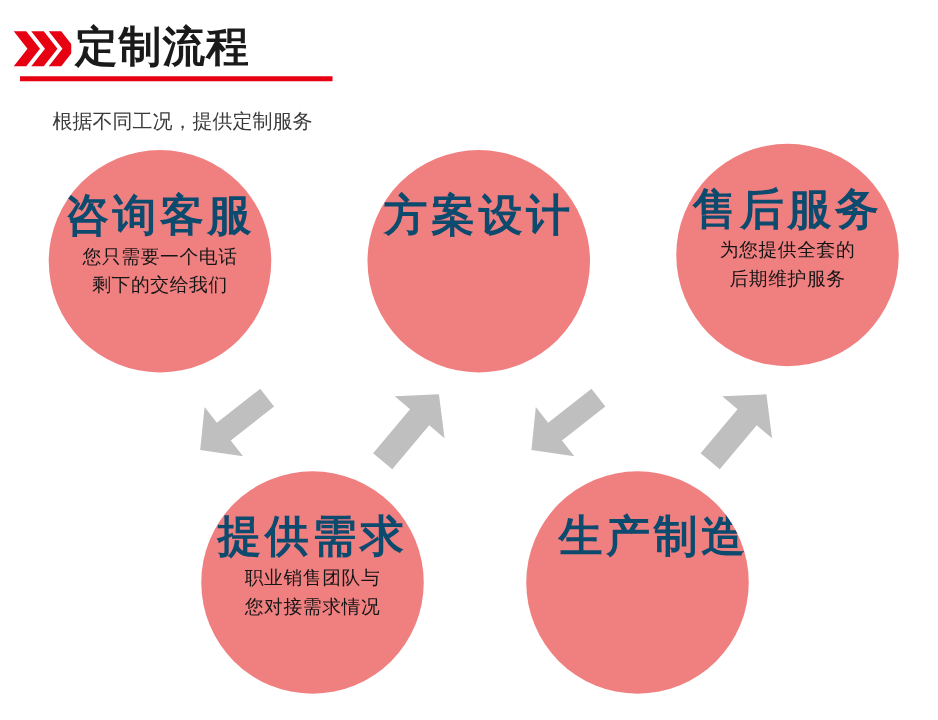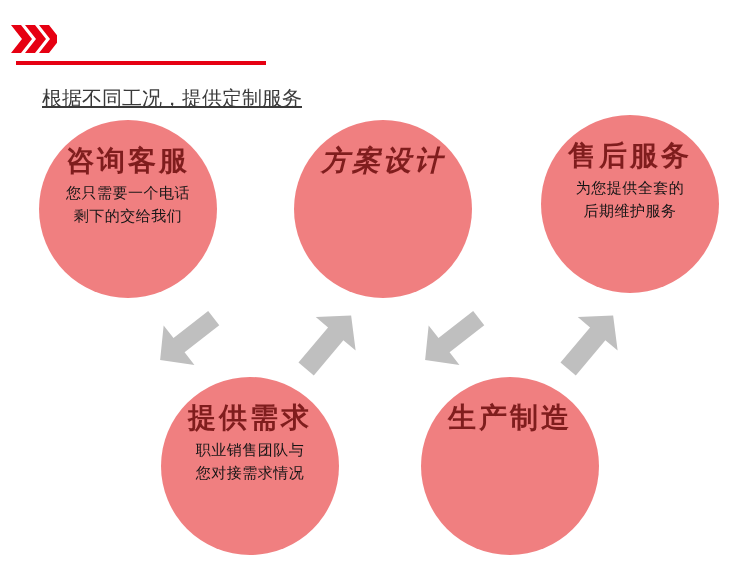--- a/index.html
+++ b/index.html
@@ -54,71 +54,70 @@
     top: 61px;
     width: 250px;
     height: 4px;
     background: #e60012;
   }
 
   .subtitle {
     position: absolute;
     left: 42px;
     top: 85px;
-    font-size: 20px;
+    font-size: 16px;
     line-height: 26px;
     color: #3a3a3a;
     white-space: nowrap;
-    text-decoration: underline;
   }
 
   
   .flow-stage {
     position: absolute;
     width: 178px;
     height: 178px;
     border-radius: 50%;
     background: #f07f80;
     display: flex;
     flex-direction: column;
     align-items: center;
     justify-content: flex-start;
     text-align: center;
     overflow: hidden;
   }
 
   .stage-title {
-    margin-top: 24px;
+    margin-top: 36px;
     font-family: "DejaVu Serif", "Liberation Serif", serif;
-    font-size: 28px;
+    font-size: 35px;
     line-height: 34px;
     font-weight: 700;
-    color: #7f1d1d;
+    color: #0c4a6e;
     letter-spacing: 3px;
     white-space: nowrap;
   }
 
   .stage-desc {
     margin-top: 4px;
     font-family: "DejaVu Serif", "Liberation Serif", serif;
     font-size: 15px;
     line-height: 23px;
     color: #151515;
     letter-spacing: 0.5px;
     white-space: pre-line;
     padding: 0 10px;
   }
 
   
   #stage-1 { left: 39px;  top: 120px; }
-  #stage-2 { left: 294px; top: 120px; font-style: italic; }
+  #stage-2 { left: 294px; top: 120px; }
   #stage-3 { left: 541px; top: 115px; }
   
   #stage-4 { left: 161px; top: 377px; }
-  #stage-5 { left: 421px; top: 377px; }
+  #stage-5 { left: 421px; top: 377px; align-items: flex-end; }
 
   
   .flow-arrow {
     position: absolute;
     width: 80px;
     height: 80px;
   }
 
   #arrow-1 { left: 150px; top: 303px; }
   #arrow-2 { left: 288px; top: 303px; }
@@ -133,20 +132,21 @@
   <div class="header">
 
     <span class="chevron-icon">
       <svg width="46" height="30" viewBox="0 0 46 30" xmlns="http://www.w3.org/2000/svg">
         <polygon points="0,1 10,1 21,15 10,29 0,29 11,15" fill="#e60012"></polygon>
         <polygon points="14,1 24,1 35,15 24,29 14,29 25,15" fill="#e60012"></polygon>
         <polygon points="28,1 38,1 49,15 38,29 28,29 39,15" fill="#e60012"></polygon>
       </svg>
     </span>
 
+    <div class="page-title">定制流程</div>
 
     <div class="title-underline"></div>
 
     <div class="subtitle">根据不同工况，提供定制服务</div>
   </div>
 
   <span class="flow-arrow" id="arrow-1">
     <svg width="80" height="80" viewBox="0 0 80 80" xmlns="http://www.w3.org/2000/svg">
       <g transform="rotate(52 40 40)">
         <polygon points="26,6 44,6 44,50 60,50 35,74 10,50 26,50" fill="#bfbfbf"></polygon>

